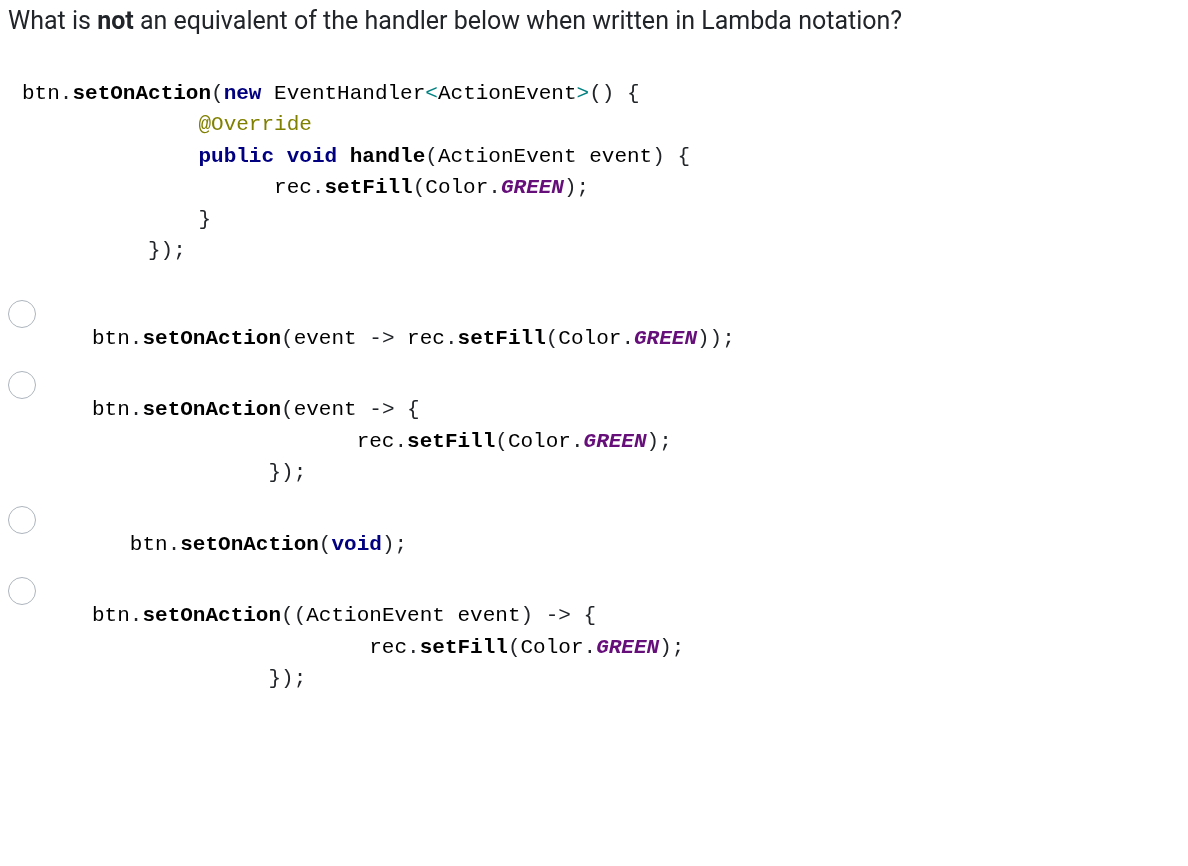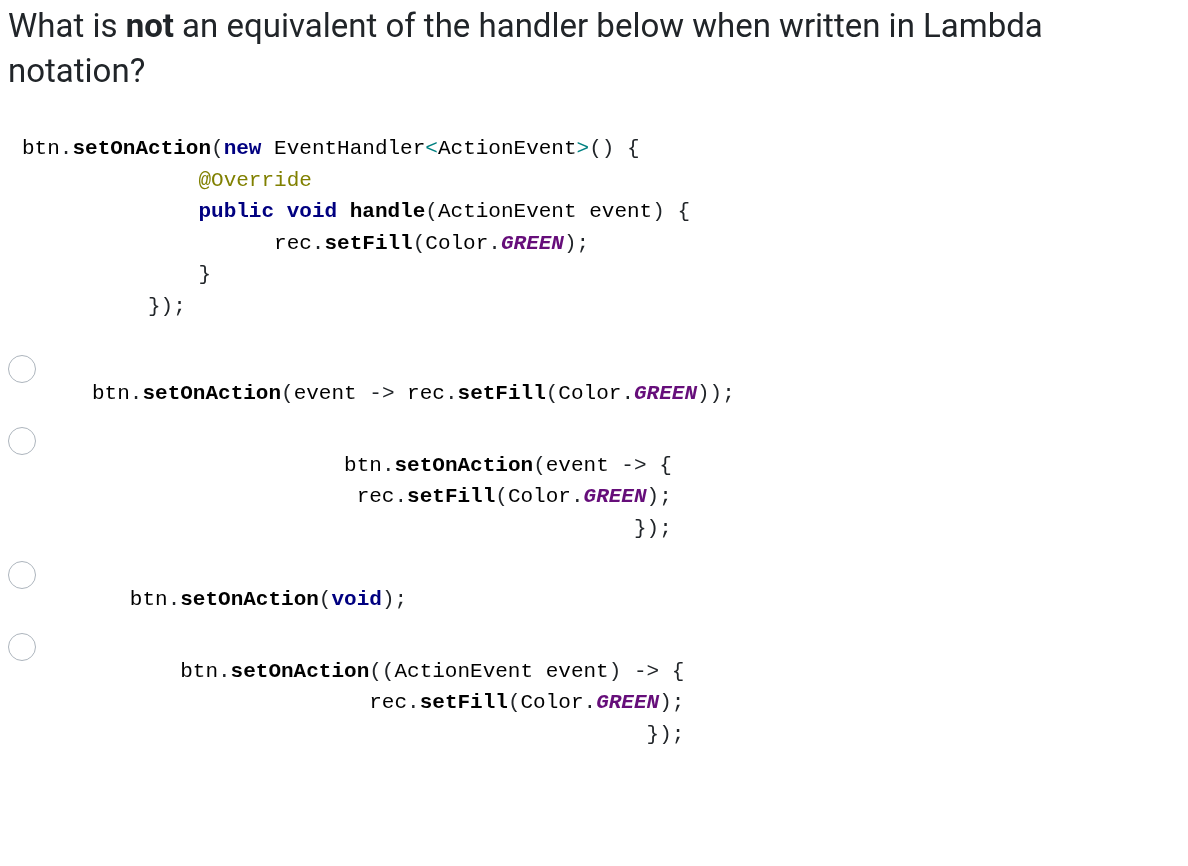--- a/index.html
+++ b/index.html
@@ -10,21 +10,21 @@
     font-family: -apple-system, BlinkMacSystemFont, "Segoe UI", Roboto, "Helvetica Neue", Arial, sans-serif;
     width: 1188px;
     height: 866px;
     overflow: hidden;
     color: #212529;
   }
   .container {
     padding: 4px 8px 8px 8px;
   }
   .question-text {
-    font-size: 33px;
+    font-size: 25px;
     line-height: 1.35;
     color: #212529;
     margin: 0 0 40px 0;
     font-weight: 400;
   }
   .question-text .bold {
     font-weight: 700;
   }
   pre, .code {
     font-family: "Courier New", Courier, monospace;
@@ -32,21 +32,20 @@
     line-height: 1.5;
     white-space: pre;
     margin: 16px;
   }
   .question-code {
     margin-left: 14px;
     margin-bottom: 30px;
   }
   .options {
     margin-top: 22px;
-    text-align: right;
   }
   .option {
     display: flex;
     align-items: flex-start;
     margin-bottom: 14px;
   }
   .radio {
     width: 28px;
     height: 28px;
     border: 1px solid #adb5bd;

